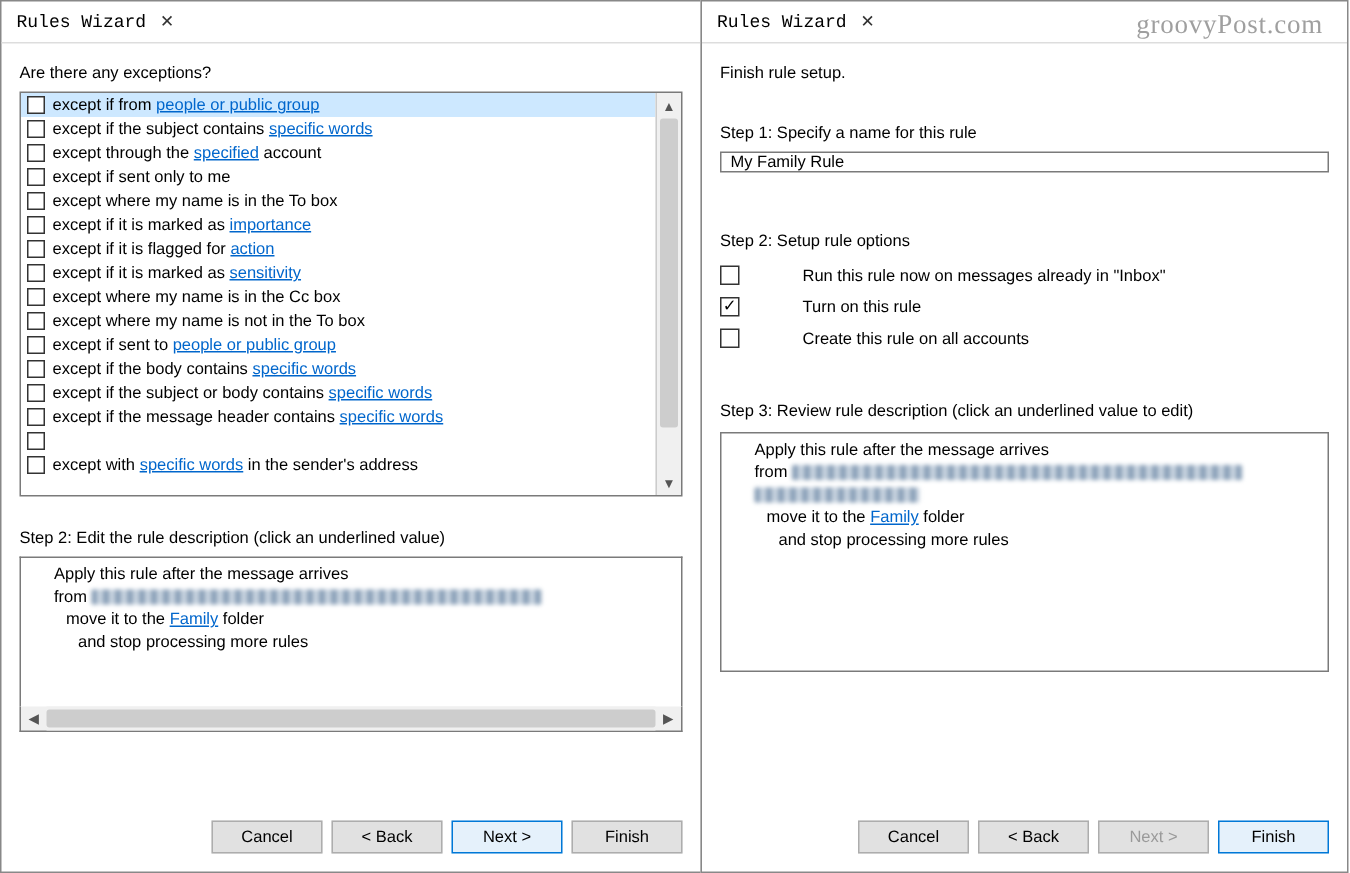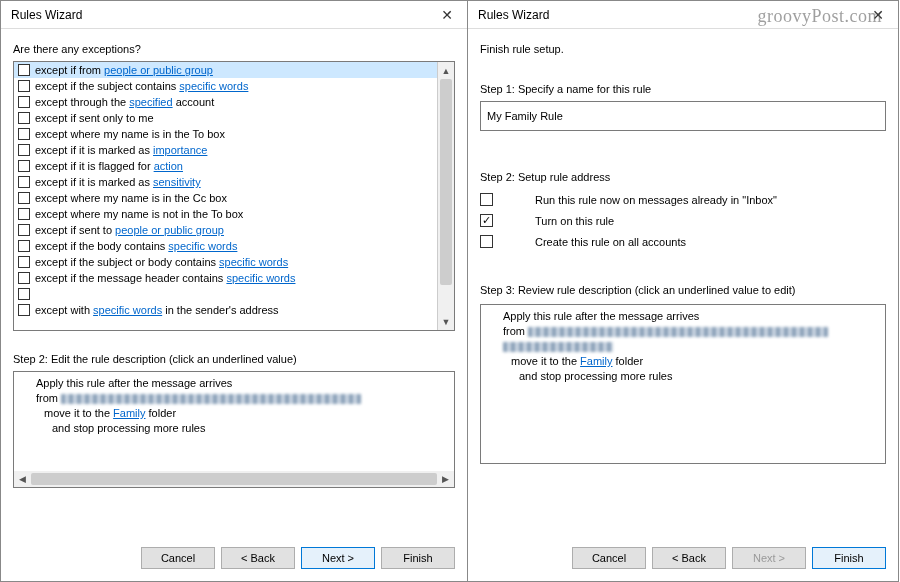--- a/index.html
+++ b/index.html
@@ -20,25 +20,26 @@
     background: #fff;
     display: flex;
     flex-direction: column;
     position: relative;
   }
   .pane-left { width: 468px; height: 582px; }
   .pane-right { width: 432px; height: 582px; margin-left: -1px; }
   .titlebar {
     display: flex;
     align-items: center;
-    justify-content: space-between;
+    justify-content: flex-start;
     padding: 4px 6px 4px 10px;
     font-size: 12px;
     border-bottom: 1px solid #ddd;
     height: 28px;
+    font-family: Liberation Mono, monospace;
   }
   .close-btn {
     width: 28px; height: 20px;
     display: flex; align-items: center; justify-content: center;
     font-size: 14px; line-height: 1;
     color: #333;
   }
   .body-area { padding: 10px 12px 6px 12px; flex: 0 0 auto; }
   .lbl { margin: 4px 0 6px 0; }
   .highlight { background: #ffff66; display: inline-block; padding: 0 2px; }
@@ -114,21 +115,21 @@
     border: 1px solid #adadad;
     background: #e1e1e1;
     font-size: 11px;
     display:flex; align-items:center; justify-content:center;
     padding: 0 10px;
   }
   .btn.primary { border: 1px solid #0078d7; background:#e5f1fb; }
   .btn.disabled { color:#9a9a9a; }
   .section-gap { height: 18px; }
   .text-input {
-    width: 100%; height: 30px;
+    width: 100%; height: 14px;
     border: 1px solid #7a7a7a;
     padding: 2px 6px;
     font-size: 11px;
     font-family: inherit;
   }
   .opt-row { display:flex; align-items:center; margin: 4px 0; gap: 36px; }
   .opt-chk {
     width: 13px; height: 13px; border:1px solid #333; margin-right:6px;
     display:flex; align-items:center; justify-content:center;
     font-size:11px; line-height:1;
@@ -263,21 +264,21 @@
     <div class="body-area" style="flex:1 0 auto; display:flex; flex-direction:column;">
       <div class="lbl">Finish rule setup.</div>
       <div class="section-gap"></div>
 
       <div class="lbl">Step 1: Specify a name for this rule</div>
       <input class="text-input" value="My Family Rule" style="">
 
       <div class="section-gap"></div>
         <div class="section-gap"></div>
 
-      <div class="lbl">Step 2: Setup rule address</div>
+      <div class="lbl">Step 2: Setup rule options</div>
       <div class="opt-row">
         <span class="opt-chk"></span>
         <span>Run this rule now on messages already in "Inbox"</span>
       </div>
       <div class="opt-row">
         <span class="opt-chk checked"></span>
         <span>Turn on this rule</span>
       </div>
       <div class="opt-row">
         <span class="opt-chk"></span>

